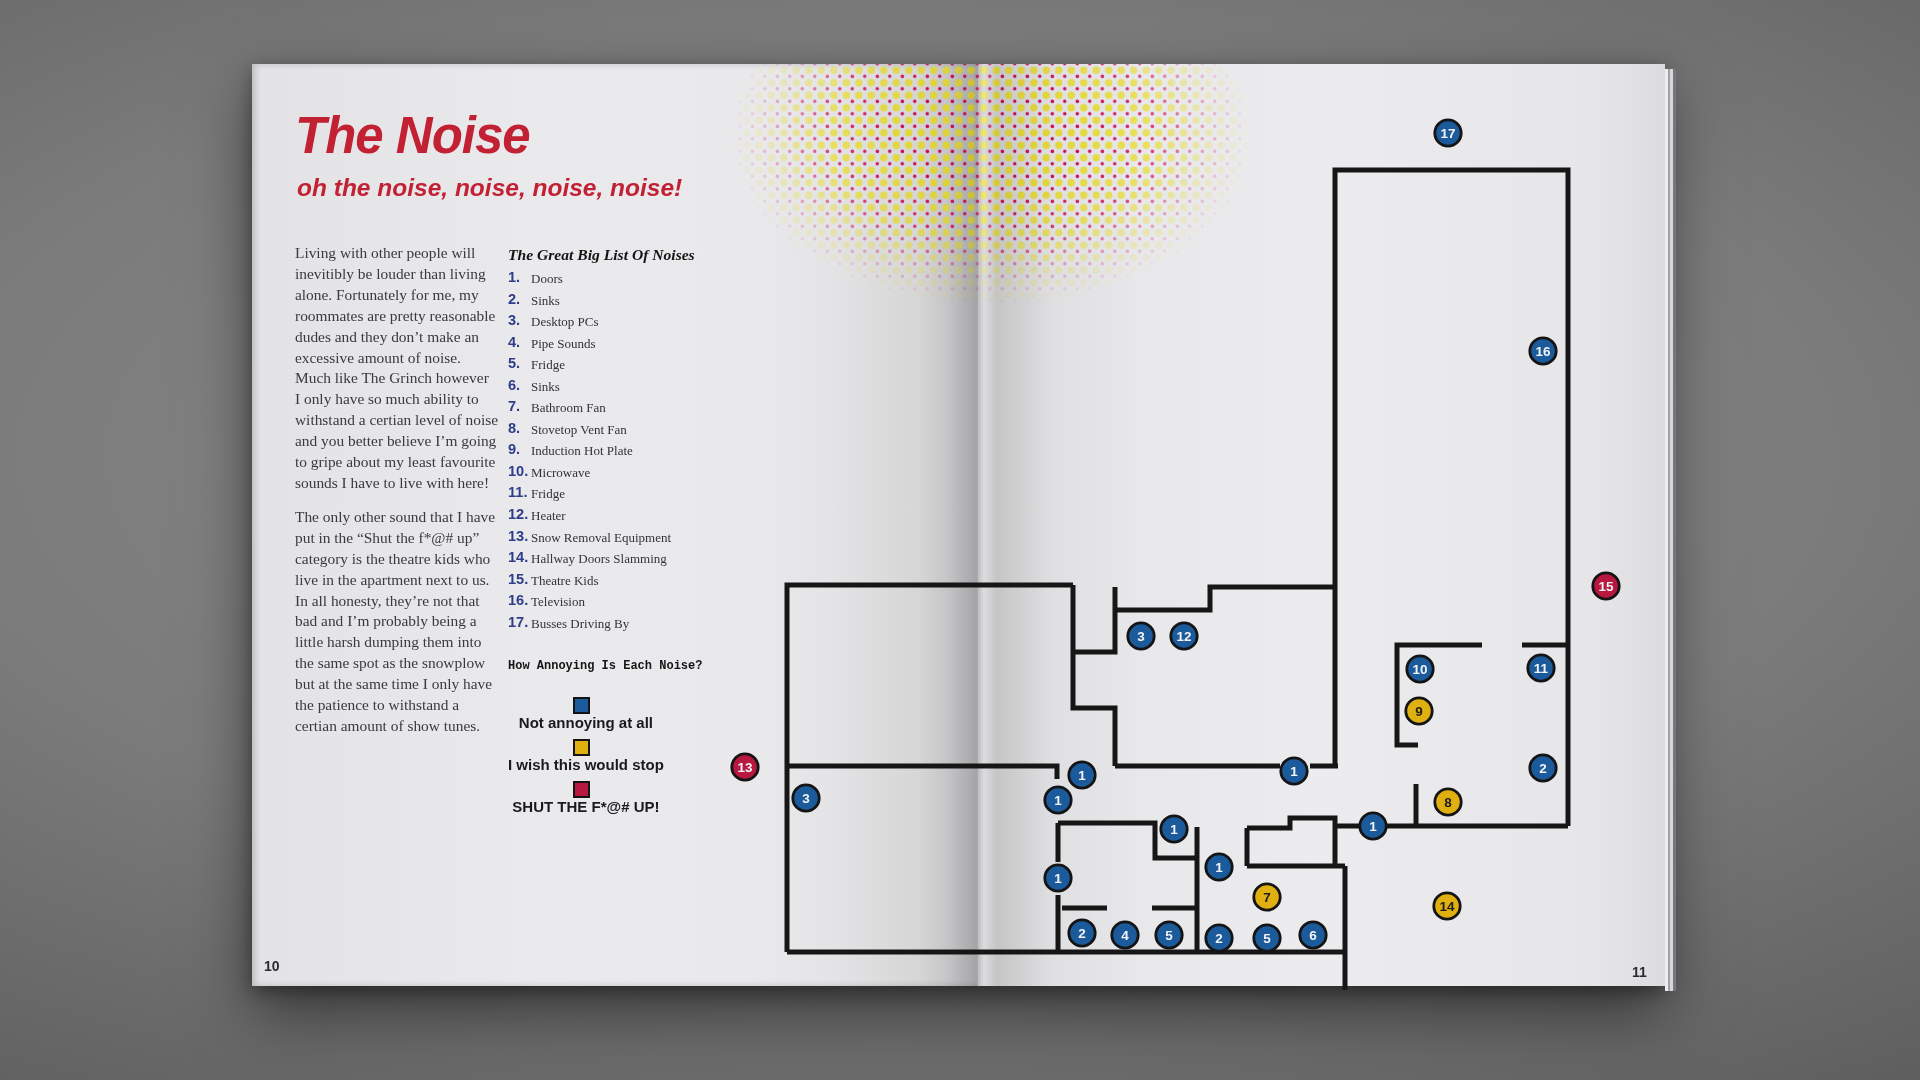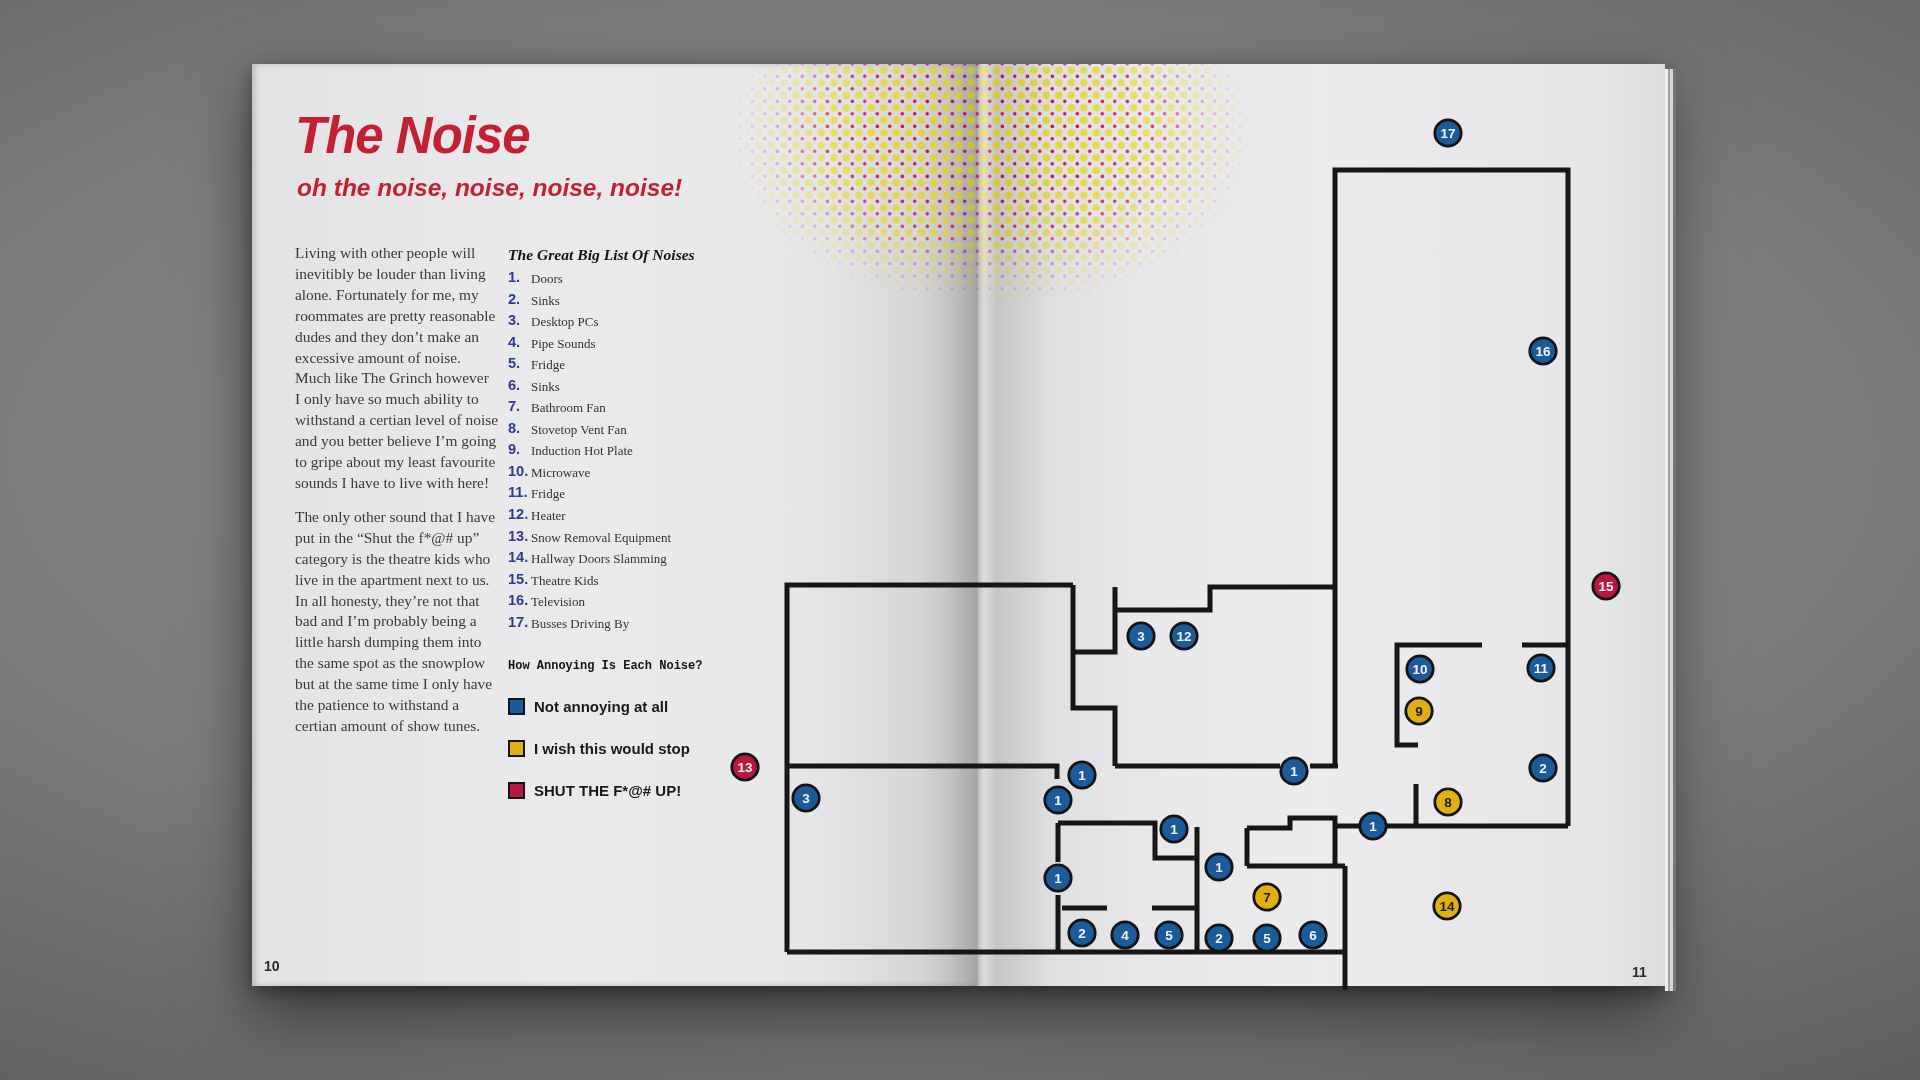--- a/index.html
+++ b/index.html
@@ -73,21 +73,21 @@
     color:#2e3d8a;vertical-align:top;
   }
   .noise-item{
     font-family:"Liberation Serif", serif;font-size:13px;color:#333335;
   }
   .legend-heading{
     left:508px;top:659px;font-family:Liberation Mono, monospace;
     font-weight:bold;font-size:12px;color:#141414;
   }
   .legend{left:508px;top:697px;}
-  .legend-row{display:flex;align-items:center;height:18px;margin-bottom:24px;}
+  .legend-row{display:flex;align-items:center;height:18px;margin-bottom:24px;flex-direction:column;}
   .swatch{
     width:13px;height:13px;border:2.5px solid #141414;margin-right:9px;flex:0 0 auto;
   }
   .legend-label{font-weight:bold;font-size:15px;color:#1a1a1c;white-space:nowrap;}
   .pagenum{font-weight:bold;font-size:14px;color:#2b2b2d;}
   .pagenum-left{left:264px;top:958px;}
   .pagenum-right{left:1632px;top:964px;}
   .floorplan-svg{position:absolute;left:0;top:0;}
   .wall{fill:none;stroke:#161616;stroke-width:5;stroke-linejoin:miter;stroke-linecap:butt;}
   .marker-text{

